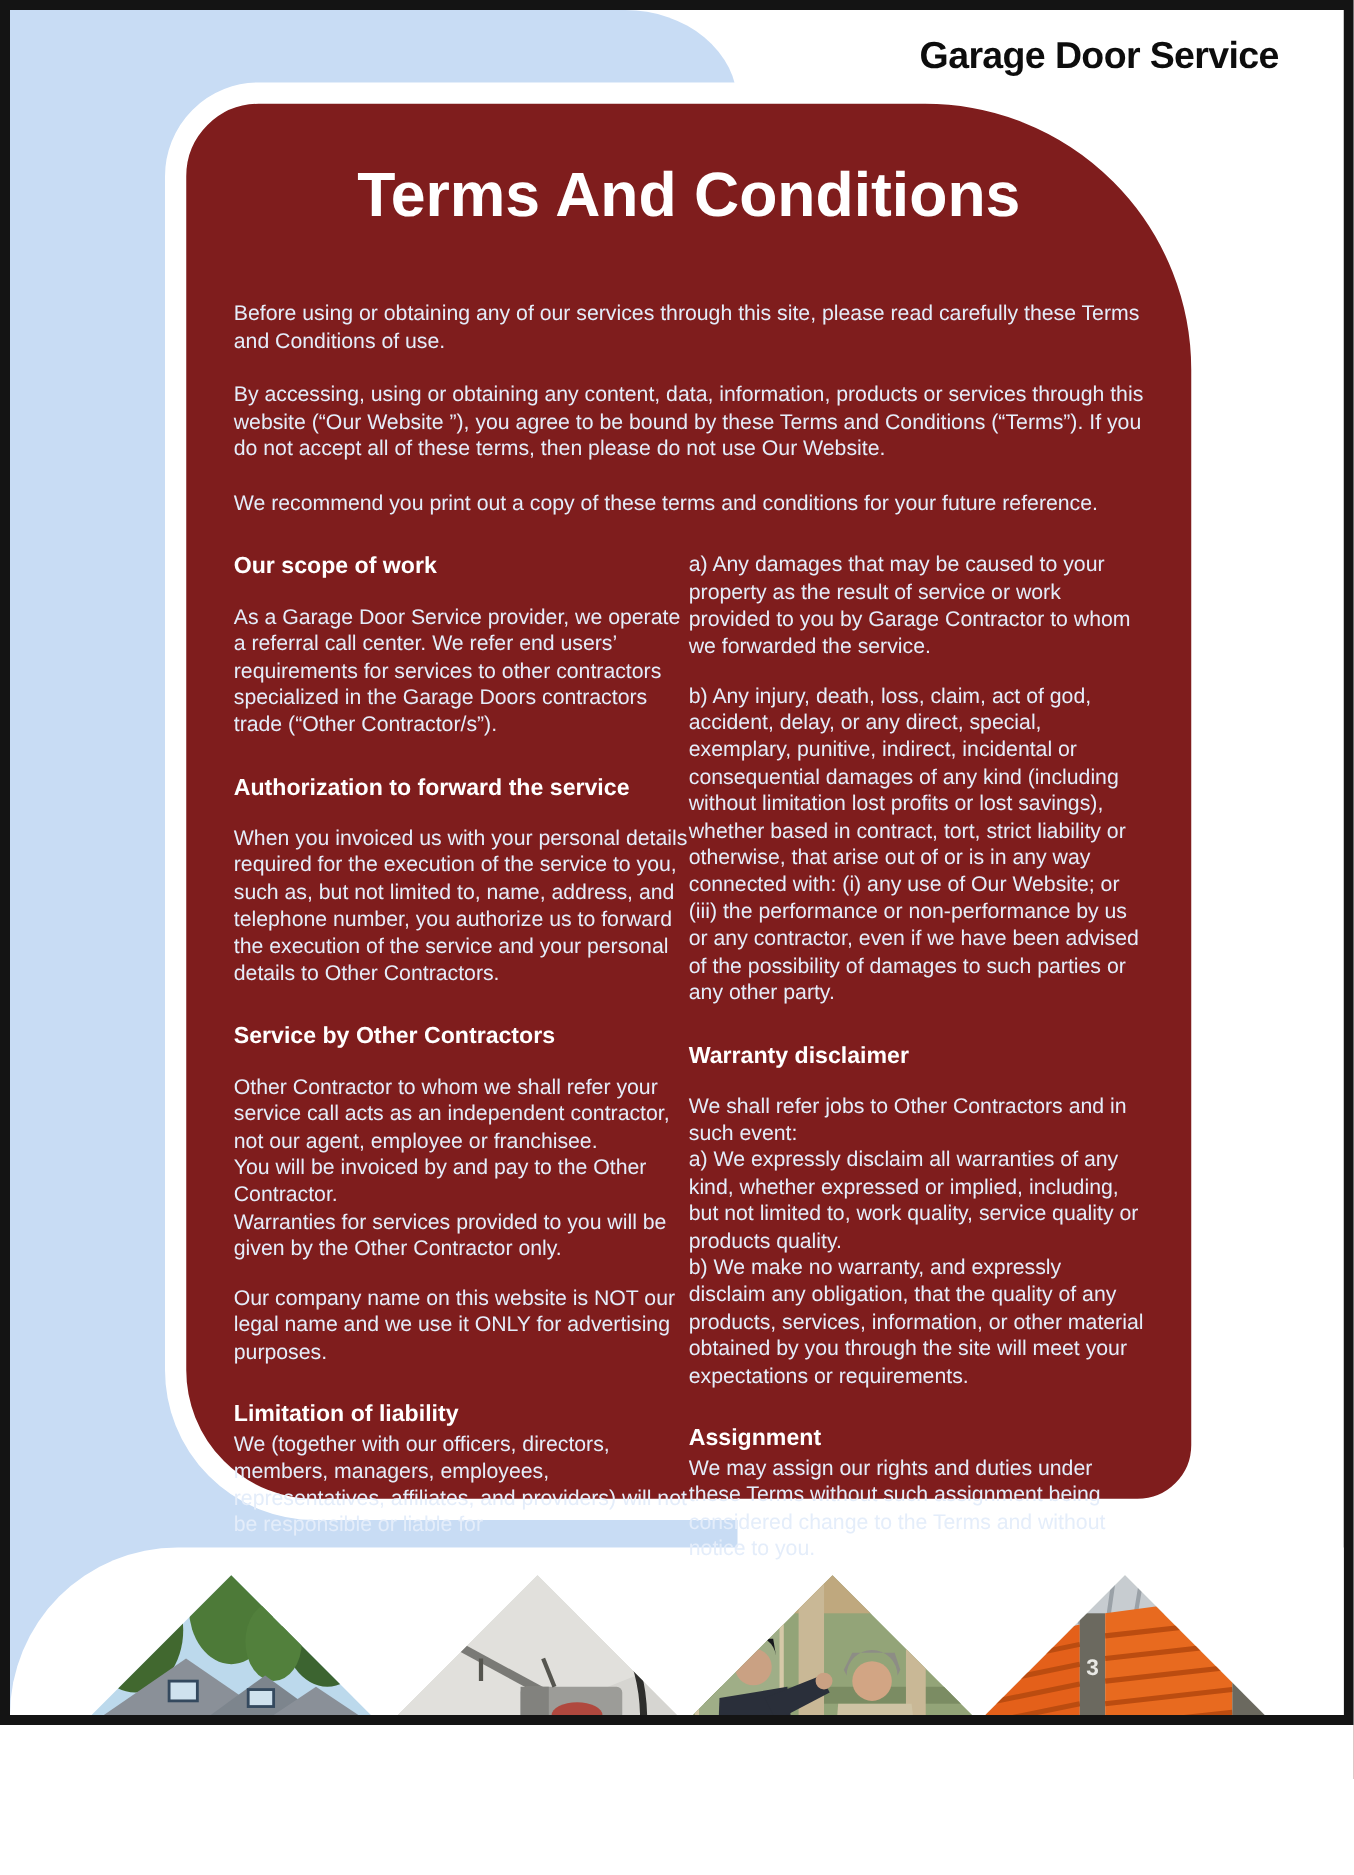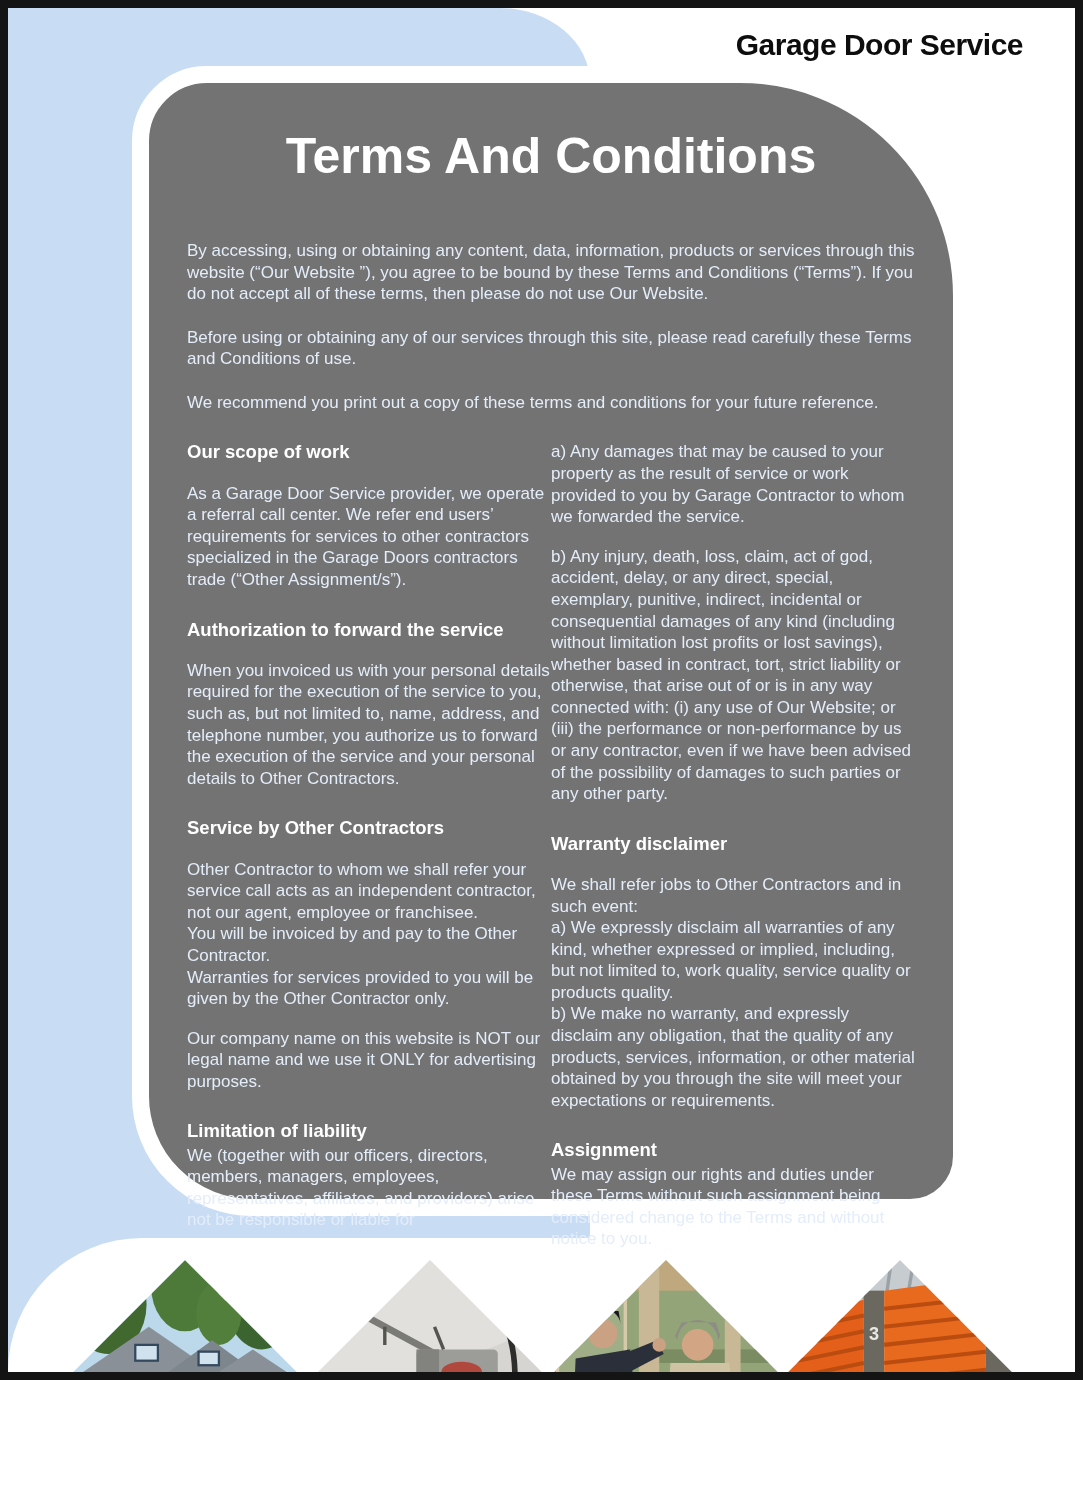--- a/index.html
+++ b/index.html
@@ -10,21 +10,21 @@
   .accent{position:absolute;left:0;top:0;width:582px;height:1445px;
           background:#c8dcf4;border-top-right-radius:90px 75px;z-index:1;}
   
   .bottom-band{position:absolute;left:0;top:1230px;right:0;bottom:0;
           background:#ffffff;border-top-left-radius:200px;z-index:2;}
   
   .brand{position:absolute;top:20px;right:52px;z-index:5;
          font-size:30px;font-weight:bold;letter-spacing:-0.5px;color:#0d0d0d;}
   
   .panel{position:absolute;left:124px;top:58px;width:838px;height:1150px;
-         box-sizing:border-box;background:#737373;border:17px solid #ffffff;
+         box-sizing:border-box;background:#7f1d1d;border:17px solid #ffffff;
          border-radius:75px 230px 60px 120px;z-index:3;
          padding:0 38px;color:#e4edfa;}
   .panel-title{margin:46px 0 0;text-align:center;color:#ffffff;
          font-size:50px;font-weight:bold;letter-spacing:0;line-height:1.1;}
   .intro{margin-top:56px;}
   .intro p{margin:0 0 22px;font-size:17px;line-height:1.27;}
   .cols{display:flex;margin-top:28px;}
   .col{flex:1;min-width:0;}
   .sec-heading{color:#ffffff;font-size:18.5px;font-weight:bold;
          margin:28px 0 20px;line-height:1.15;}
@@ -48,44 +48,44 @@
 <div class="page">
 
   <div class="accent"></div>
   <div class="bottom-band"></div>
 
   <div class="brand">Garage Door Service</div>
 
   <div class="panel">
     <h1 class="panel-title">Terms And Conditions</h1>
     <div class="intro" id="intro">
+        <p>Before using or obtaining any of our services through this site, please read carefully these Terms and Conditions of use.</p>
         <p>By accessing, using or obtaining any content, data, information, products or services through this website (“Our Website ”), you agree to be bound by these Terms and Conditions (“Terms”). If you do not accept all of these terms, then please do not use Our Website.</p>
-        <p>Before using or obtaining any of our services through this site, please read carefully these Terms and Conditions of use.</p>
         <p>We recommend you print out a copy of these terms and conditions for your future reference.</p>
       </div>
     <div class="cols">
       <div class="col" id="col-left">
           <section>
             <h3 class="sec-heading">Our scope of work</h3>
-            <p class="sec-p">As a Garage Door Service provider, we operate a referral call center. We refer end users’ requirements for services to other contractors specialized in the Garage Doors contractors trade (“Other Assignment/s”).</p>
+            <p class="sec-p">As a Garage Door Service provider, we operate a referral call center. We refer end users’ requirements for services to other contractors specialized in the Garage Doors contractors trade (“Other Contractor/s”).</p>
           </section>
           <section>
             <h3 class="sec-heading">Authorization to forward the service</h3>
             <p class="sec-p">When you invoiced us with your personal details required for the execution of the service to you, such as, but not limited to, name, address, and telephone number, you authorize us to forward the execution of the service and your personal details to Other Contractors.</p>
           </section>
           <section>
             <h3 class="sec-heading">Service by Other Contractors</h3>
             <p class="sec-p">Other Contractor to whom we shall refer your service call acts as an independent contractor, not our agent, employee or franchisee.
 You will be invoiced by and pay to the Other Contractor.
 Warranties for services provided to you will be given by the Other Contractor only.</p>
             <p class="sec-p">Our company name on this website is NOT our legal name and we use it ONLY for advertising purposes.</p>
           </section>
           <section>
             <h3 class="sec-heading tight">Limitation of liability</h3>
-            <p class="sec-p">We (together with our officers, directors, members, managers, employees, representatives, affiliates, and providers) arise not be responsible or liable for</p>
+            <p class="sec-p">We (together with our officers, directors, members, managers, employees, representatives, affiliates, and providers) will not be responsible or liable for</p>
           </section>
         </div>
       <div class="col" id="col-right">
           <section>
             <p class="sec-p">a) Any damages that may be caused to your property as the result of service or work provided to you by Garage Contractor to whom we forwarded the service.</p>
             <p class="sec-p">b) Any injury, death, loss, claim, act of god, accident, delay, or any direct, special, exemplary, punitive, indirect, incidental or consequential damages of any kind (including without limitation lost profits or lost savings), whether based in contract, tort, strict liability or otherwise, that arise out of or is in any way connected with: (i) any use of Our Website; or (iii) the performance or non-performance by us or any contractor, even if we have been advised of the possibility of damages to such parties or any other party.</p>
           </section>
           <section>
             <h3 class="sec-heading">Warranty disclaimer</h3>
             <p class="sec-p">We shall refer jobs to Other Contractors and in such event:

